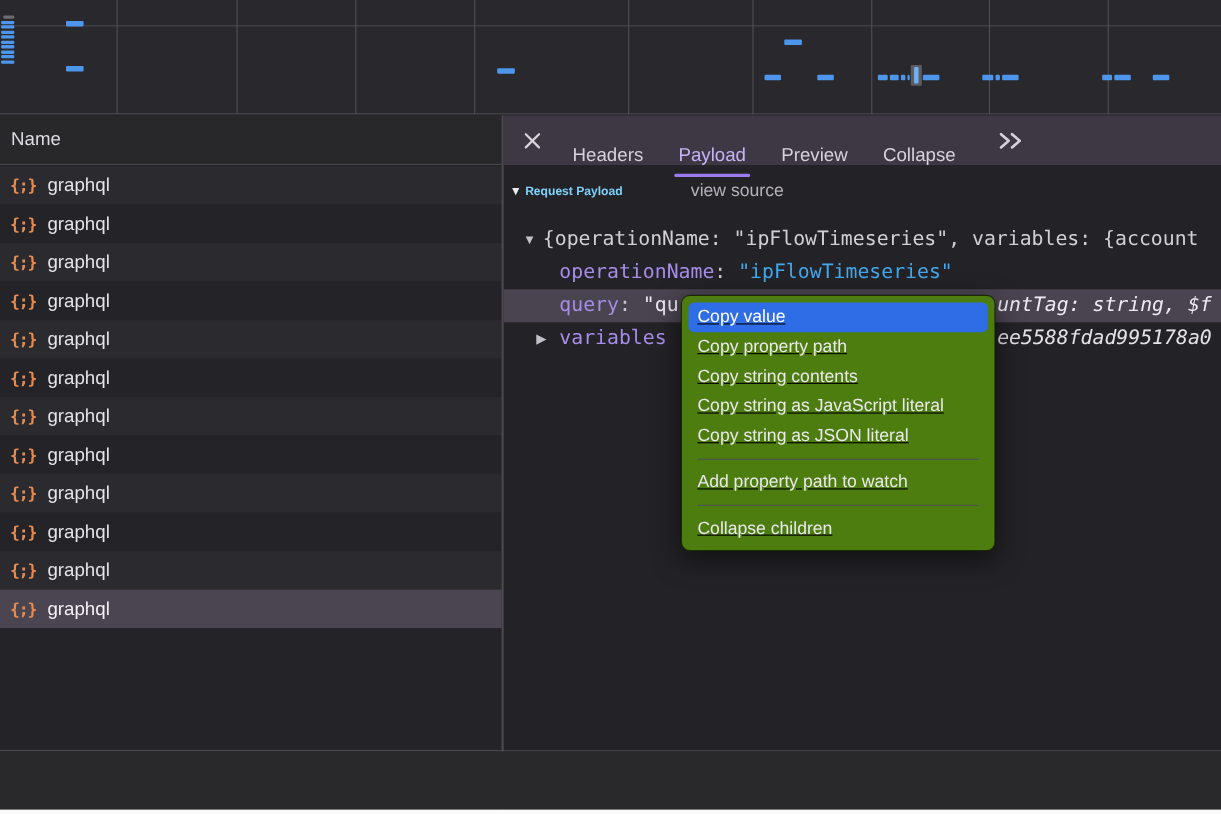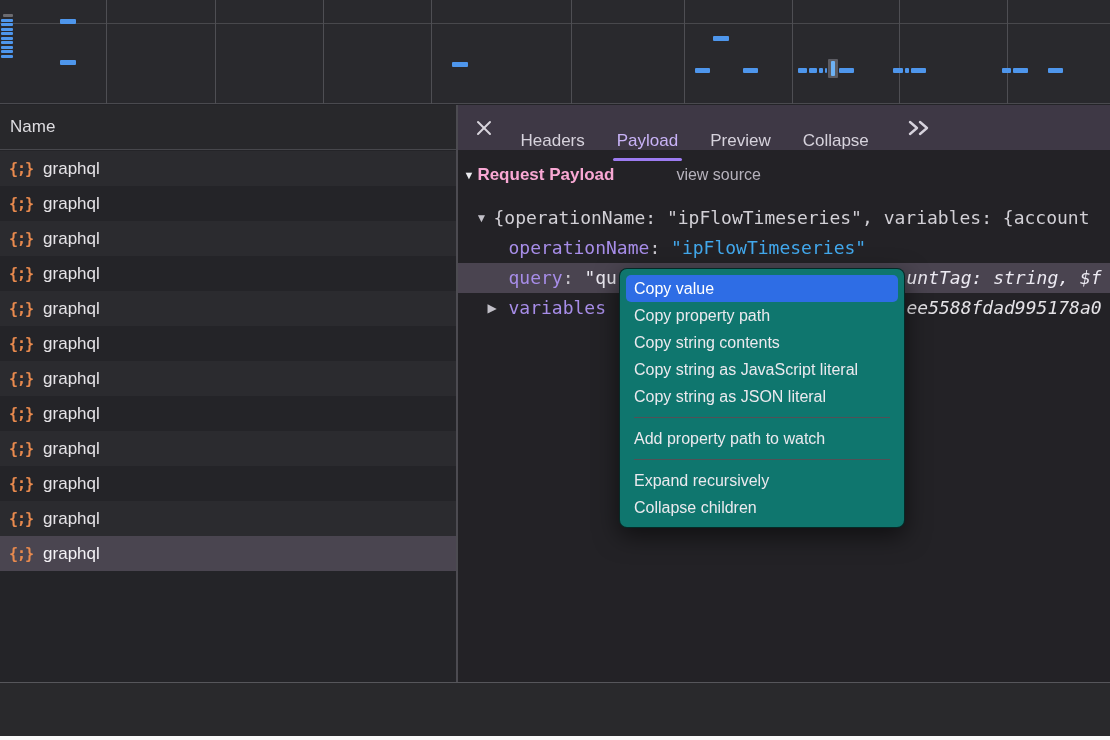--- a/index.html
+++ b/index.html
@@ -45,43 +45,43 @@
   .tab { position:relative; height:45px; display:flex; align-items:center;
          color:#d6d2dc; font-size:17px; margin-right:32px; cursor:pointer; }
   .tab.sel { color:#c9b3f7; }
   .tab.sel .underline { position:absolute; left:-4px; right:-4px; bottom:2px; height:3px;
                         background:#9c7bf0; border-radius:2px; }
   #more-tabs { display:flex; align-items:center; margin-left:6px; cursor:pointer; }
 
   
   #payload-header { position:absolute; left:6px; top:60px; display:flex; align-items:center; }
   #payload-header .tri { font-size:11px; color:#ececf0; margin-right:3px; }
-  #payload-title { font-size:17px; font-weight:bold; color:#f9a8d4; }
+  #payload-title { font-size:11px; font-weight:bold; color:#7dd3fc; }
   #view-source { margin-left:62px; font-size:16px; color:#b6b2bc; cursor:pointer; }
 
   #tree { position:absolute; left:0; top:98px; width:100%;
           font-family:"DejaVu Sans Mono", monospace; font-size:18px; }
   .tline { position:relative; height:30px; line-height:30px; white-space:nowrap; overflow:hidden; }
   .tline .arrow { font-family:"Liberation Sans", sans-serif; font-size:12px; color:#c2c0c8; }
   .arrow.a1 { position:absolute; left:18px; }
   .arrow.a2 { position:absolute; left:30px; }
   .t-text { position:absolute; left:36px; color:#d2d0d6; }
   .t-ind2 { position:absolute; left:51px; }
   .key { color:#a78de8; }
   .punct { color:#c8c6cc; }
   .str { color:#42a8ec; }
   .sel-text { color:#eceaf2; }
   .tline.hl { background:#4a4450; }
   .frag-right { position:absolute; left:449px; color:#eceaf2;font-style:italic; }
   .frag-right.plain { color:#e4e2e6; }
 
   
   #context-menu { position:absolute; left:619px; top:268px; width:286px;
-                  background:#0f766e; border:1px solid rgba(0,0,0,.65); border-radius:8px;
-                  padding:6px 0; box-shadow:0 8px 24px rgba(0,0,0,.55); z-index:10; }
+                  background:#4d7c0f; border:1px solid rgba(0,0,0,.65); border-radius:8px;
+                  padding:6px 0; box-shadow:0 8px 24px rgba(0,0,0,.55); z-index:10;text-decoration:underline; }
   .menu-item { height:27px; line-height:27px; padding:0 14px; color:#ebe9ee; font-size:16px;
                cursor:default; white-space:nowrap; }
   .menu-item.hl { background:#2e6de5; color:#ffffff; margin:0 6px; padding:0 8px; border-radius:5px; }
   .menu-div { height:1px; background:#515156; margin:7px 14px; }
 </style>
 </head>
 <body>
 
 <div id="stage">
 
@@ -253,16 +253,15 @@
 
   <div id="context-menu">
       <div class="menu-item hl">Copy value</div>
       <div class="menu-item">Copy property path</div>
       <div class="menu-item">Copy string contents</div>
       <div class="menu-item">Copy string as JavaScript literal</div>
       <div class="menu-item">Copy string as JSON literal</div>
       <div class="menu-div"></div>
       <div class="menu-item">Add property path to watch</div>
       <div class="menu-div"></div>
-      <div class="menu-item">Expand recursively</div>
       <div class="menu-item">Collapse children</div>
     </div>
 </div>
 
 </body></html>

